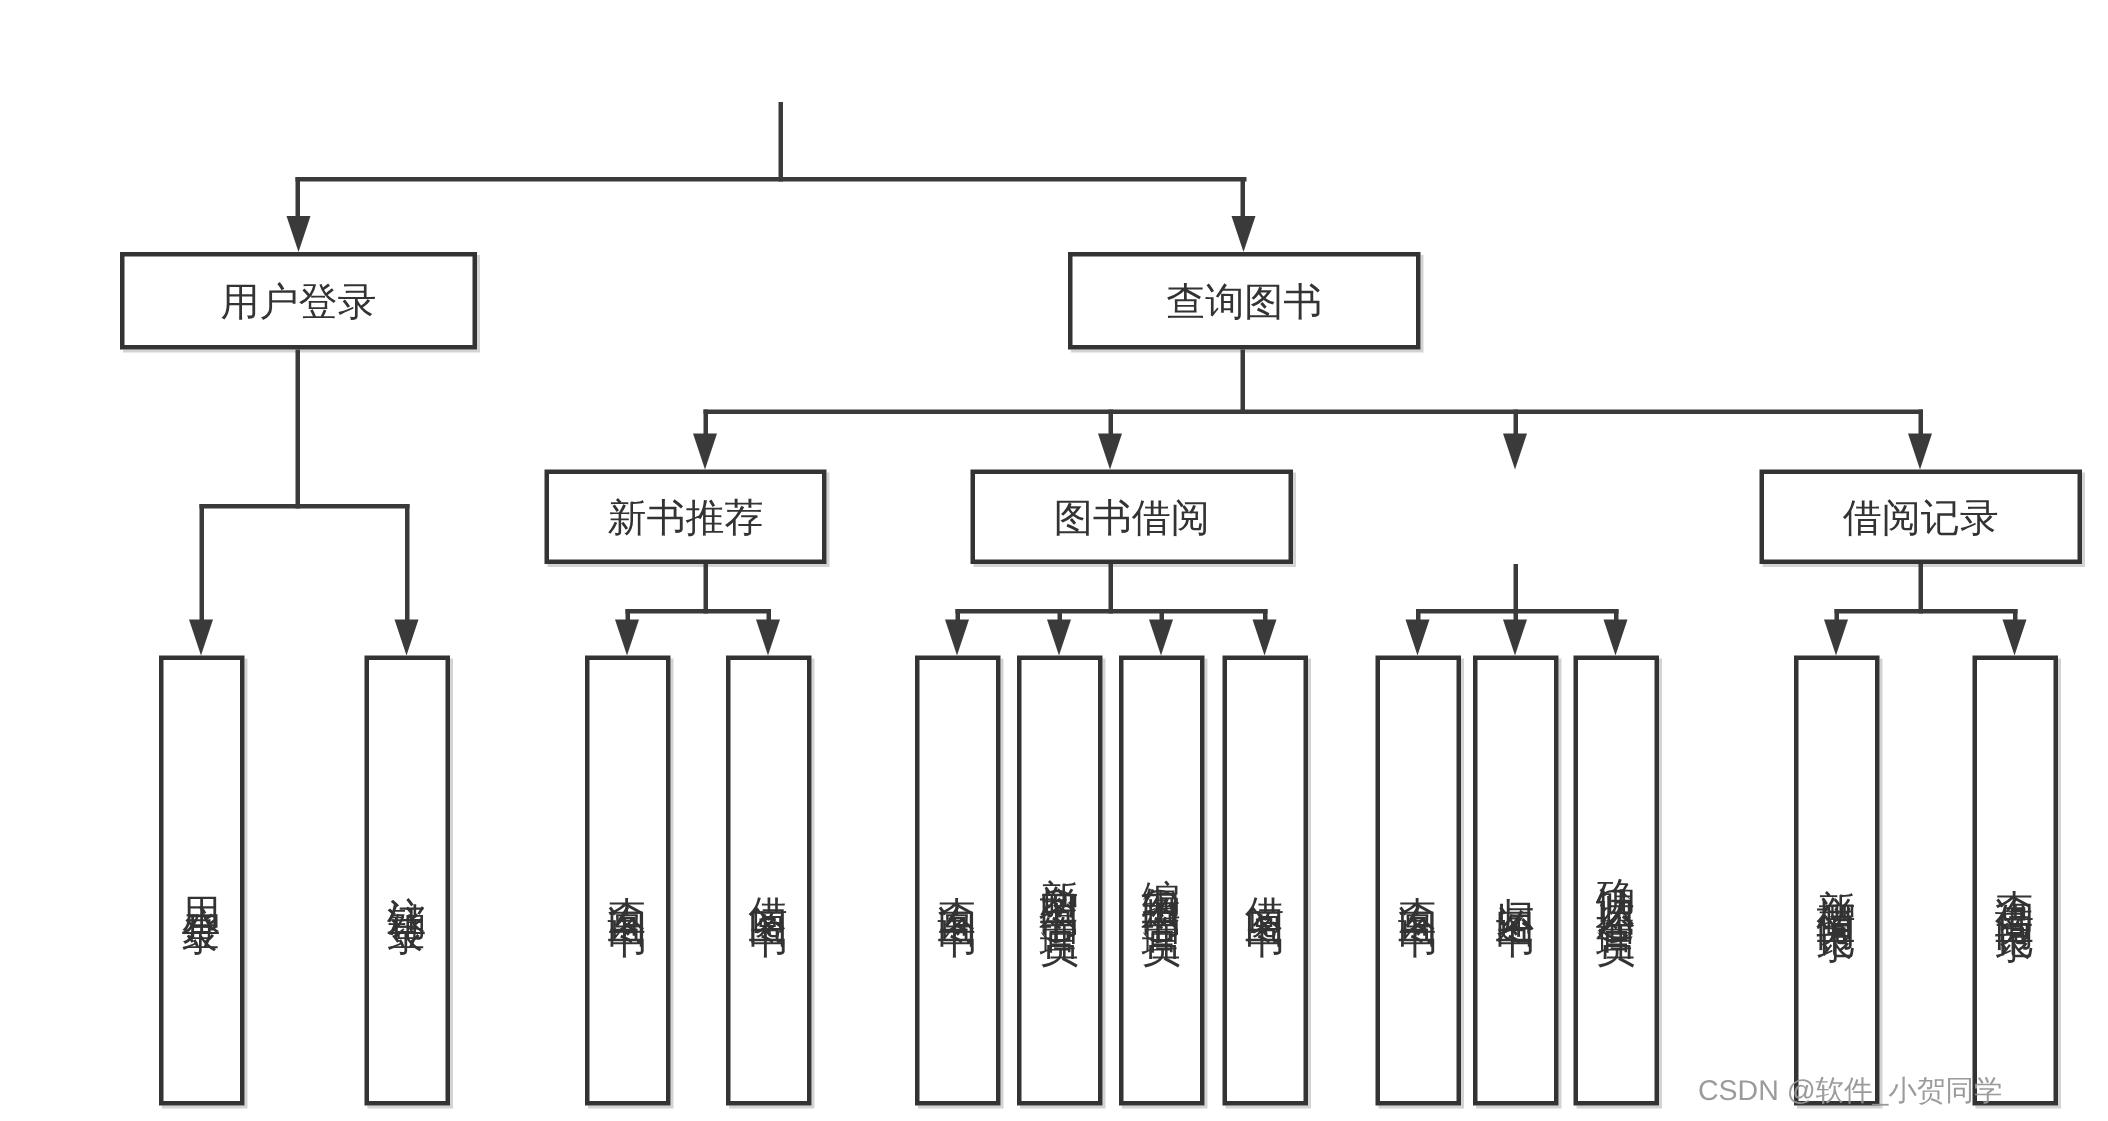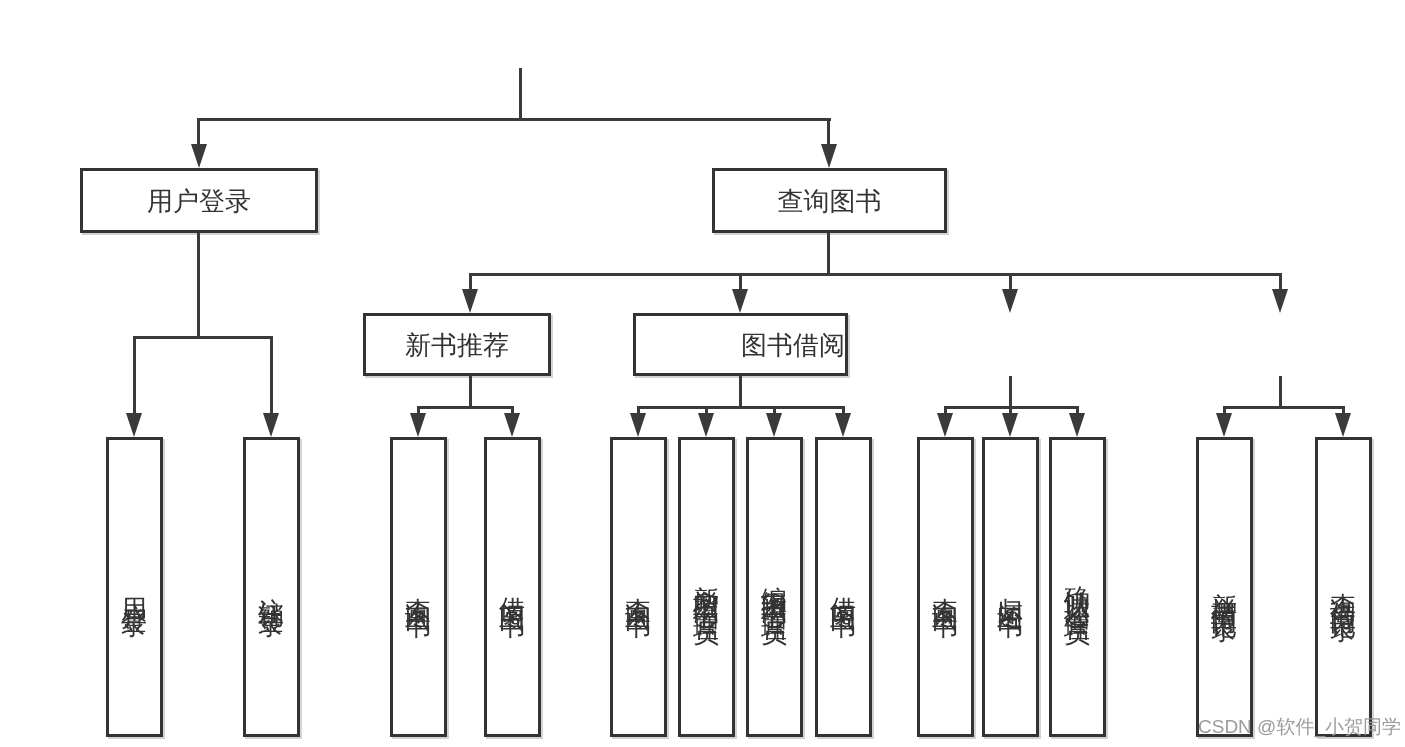--- a/index.html
+++ b/index.html
@@ -49,21 +49,21 @@
     position: absolute;
     width: 0;
     height: 0;
     border-left: 8px solid transparent;
     border-right: 8px solid transparent;
     border-top: 24px solid #3a3a3a;
   }
   
   #watermark {
     position: absolute;
-    left: 1198px;
+    left: 1132px;
     top: 714px;
     font-size: 19px;
     color: rgba(150,150,150,0.95);
     white-space: nowrap;
     z-index: 5;
   }
 </style>
 </head>
 <body>
 
@@ -75,25 +75,28 @@
   </div>
 
   <div class="node" style="left:712px; top:168px; width:235px; height:65px;">
     <span class="lbl">查询图书</span>
   </div>
 
   <div class="node" style="left:363px; top:313px; width:188px; height:63px;">
     <span class="lbl">新书推荐</span>
   </div>
 
-  <div class="node" style="left:633px; top:313px; width:215px; height:63px;justify-content:flex-end;">
+  <div class="node" style="left:647px; top:313px; width:215px; height:63px;">
     <span class="lbl">图书借阅</span>
   </div>
 
 
+  <div class="node" style="left:1173px; top:313px; width:215px; height:63px;">
+    <span class="lbl">借阅记录</span>
+  </div>
 
   <div class="node leaf" style="left:106px; top:437px; width:57px; height:300px;">
     <span class="lbl">用户登录</span>
   </div>
   <div class="node leaf" style="left:243px; top:437px; width:57px; height:300px;">
     <span class="lbl">注销登录</span>
   </div>
 
   <div class="node leaf" style="left:390px; top:437px; width:57px; height:300px;">
     <span class="lbl">查询图书</span>

